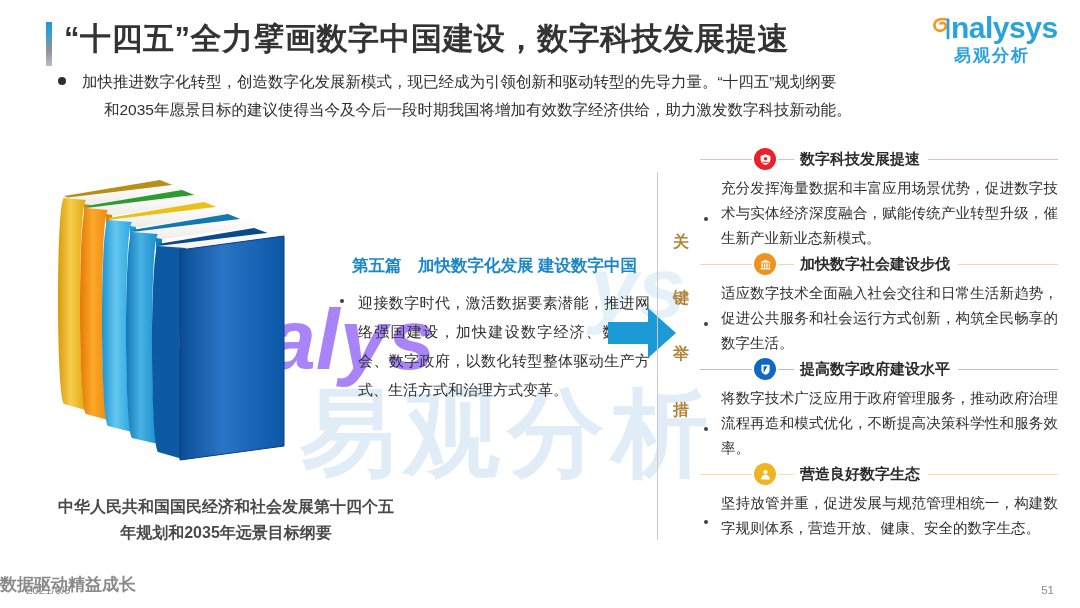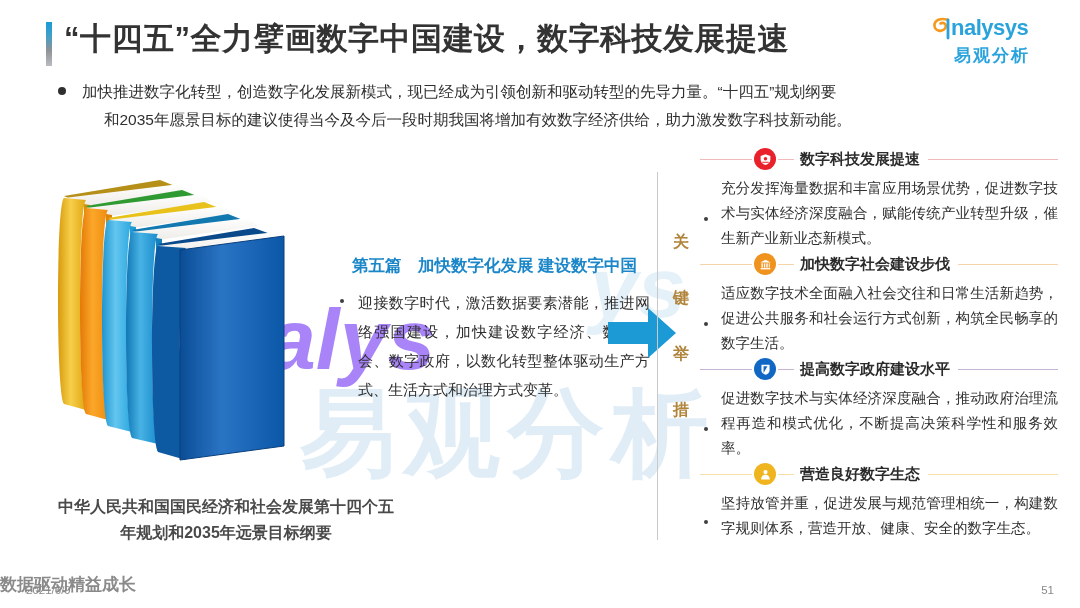--- a/index.html
+++ b/index.html
@@ -85,41 +85,41 @@
     justify-content: flex-start;
     height: 28px;
   }
   .logo-mark {
     position: relative;
     width: 22px;
     height: 24px;
     flex: 0 0 22px;
   }
   .logo-text {
-    font-size: 22px;
+    font-size: 30px;
     font-weight: 700;
     color: #2aa3dc;
     letter-spacing: -0.5px;
     line-height: 24px;
     margin-left: -3px;
   }
   .logo-cn {
     font-size: 17px;
     font-weight: 700;
     color: #2aa3dc;
     letter-spacing: 2px;
     margin-top: 2px;
     text-align: center;
   }
 
   
   .lead-wrap {
     position: absolute;
     left: 58px;
-    top: 78px;
+    top: 68px;
     width: 970px;
     display: flex;
     align-items: flex-start;
   }
   .lead-dot {
     flex: 0 0 auto;
     width: 8px;
     height: 8px;
     border-radius: 50%;
     background: #2f2f2f;
@@ -483,21 +483,21 @@
             <path d="M3 2 L13 2 L13 9 C13 12, 10.5 13.8, 8 14.6 C5.5 13.8, 3 12, 3 9 Z" fill="#ffffff"></path>
             <path d="M5.6 4 L10.4 4 L5.6 12.2 Z" fill="#1168c4"></path>
           </svg>
         </span>
         <span class="rule mid" style="background:#c9b3d4"></span>
         <span class="sec-title">提高数字政府建设水平</span>
         <span class="rule right" style="background:#c9b3d4"></span>
       </div>
       <div class="sec-body">
         <span class="sec-dot"></span>
-        <div class="sec-text">促进数字技术与实体经济深度融合，推动政府治理流程再造和模式优化，不断提高决策科学性和服务效率。</div>
+        <div class="sec-text">将数字技术广泛应用于政府管理服务，推动政府治理流程再造和模式优化，不断提高决策科学性和服务效率。</div>
       </div>
     </div>
 
     <div class="section">
       <div class="sec-head">
         <span class="rule left" style="background:#f6e0a8"></span>
         <span class="badge" style="background:#f0b41e">
           <svg width="13" height="13" viewBox="0 0 16 16">
             <circle cx="8" cy="5" r="2.6" fill="#ffffff"></circle>
             <path d="M8 8.4 C4.8 8.4, 2.8 10.6, 2.6 14 L13.4 14 C13.2 10.6, 11.2 8.4, 8 8.4 Z" fill="#ffffff"></path>

